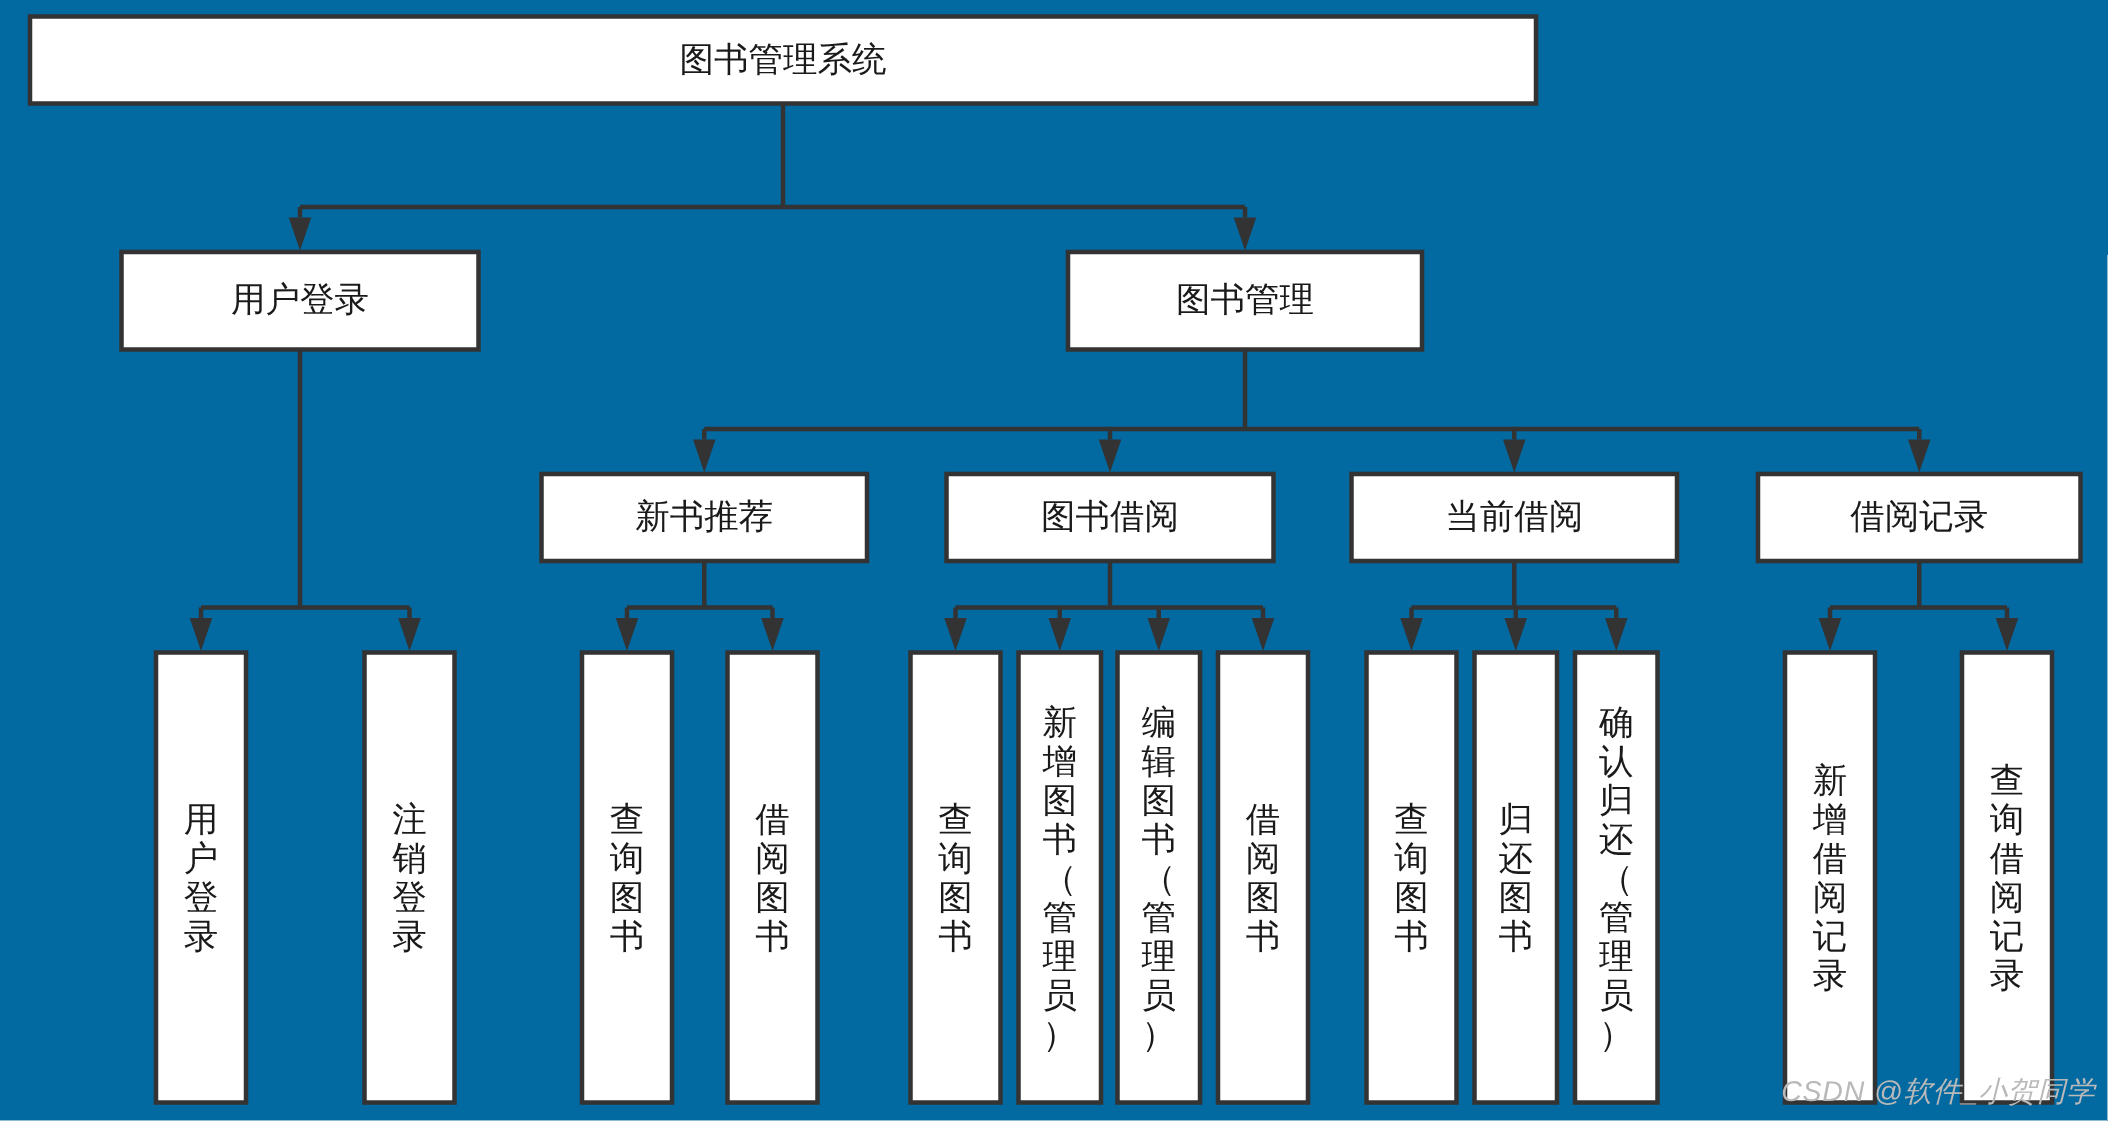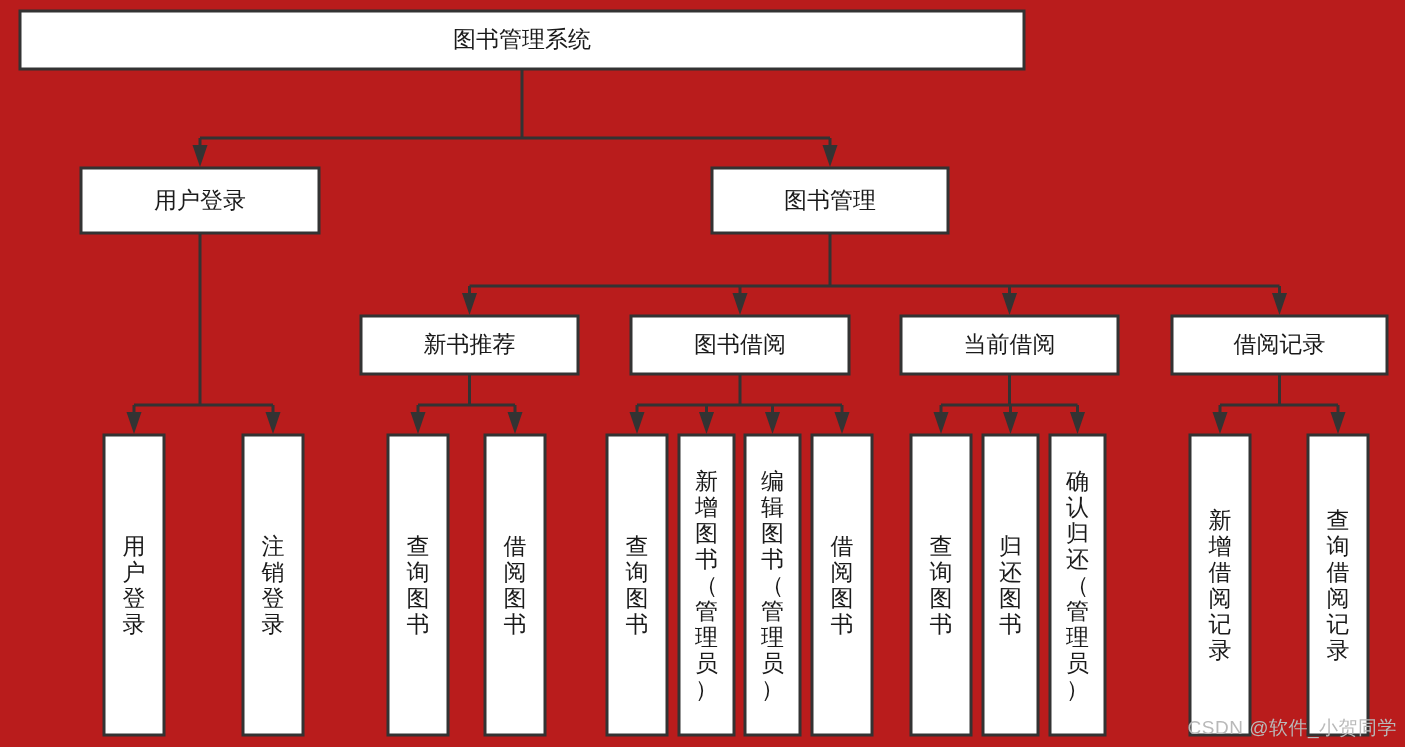--- a/index.html
+++ b/index.html
@@ -7,21 +7,21 @@
     padding: 0;
     background: #ffffff;
   }
   body {
     font-family: "Liberation Sans", "DejaVu Sans", sans-serif;
   }
   #diagram-root {
     position: relative;
     width: 1405px;
     height: 747px;
-    background: #b91c1c;
+    background: #0369a1;
     overflow: hidden;
   }
   svg#tree-svg {
     position: absolute;
     left: 0;
     top: 0;
     width: 1405px;
     height: 747px;
     display: block;
   }
@@ -55,20 +55,21 @@
   .watermark {
     position: absolute;
     right: 8px;
     bottom: 6px;
     font-family: "Liberation Sans", "DejaVu Sans", sans-serif;
     font-size: 19px;
     color: #b9b9b9;
     letter-spacing: 0.5px;
     white-space: nowrap;
     user-select: none;
+    font-style: italic;
   }
 </style>
 </head>
 <body>
 
 <div id="diagram-root">
 
   <svg id="tree-svg" viewBox="0 0 1405 747">
     <g id="connector-layer">
         <path class="connector" d="M 522 69 L 522 138"></path>

